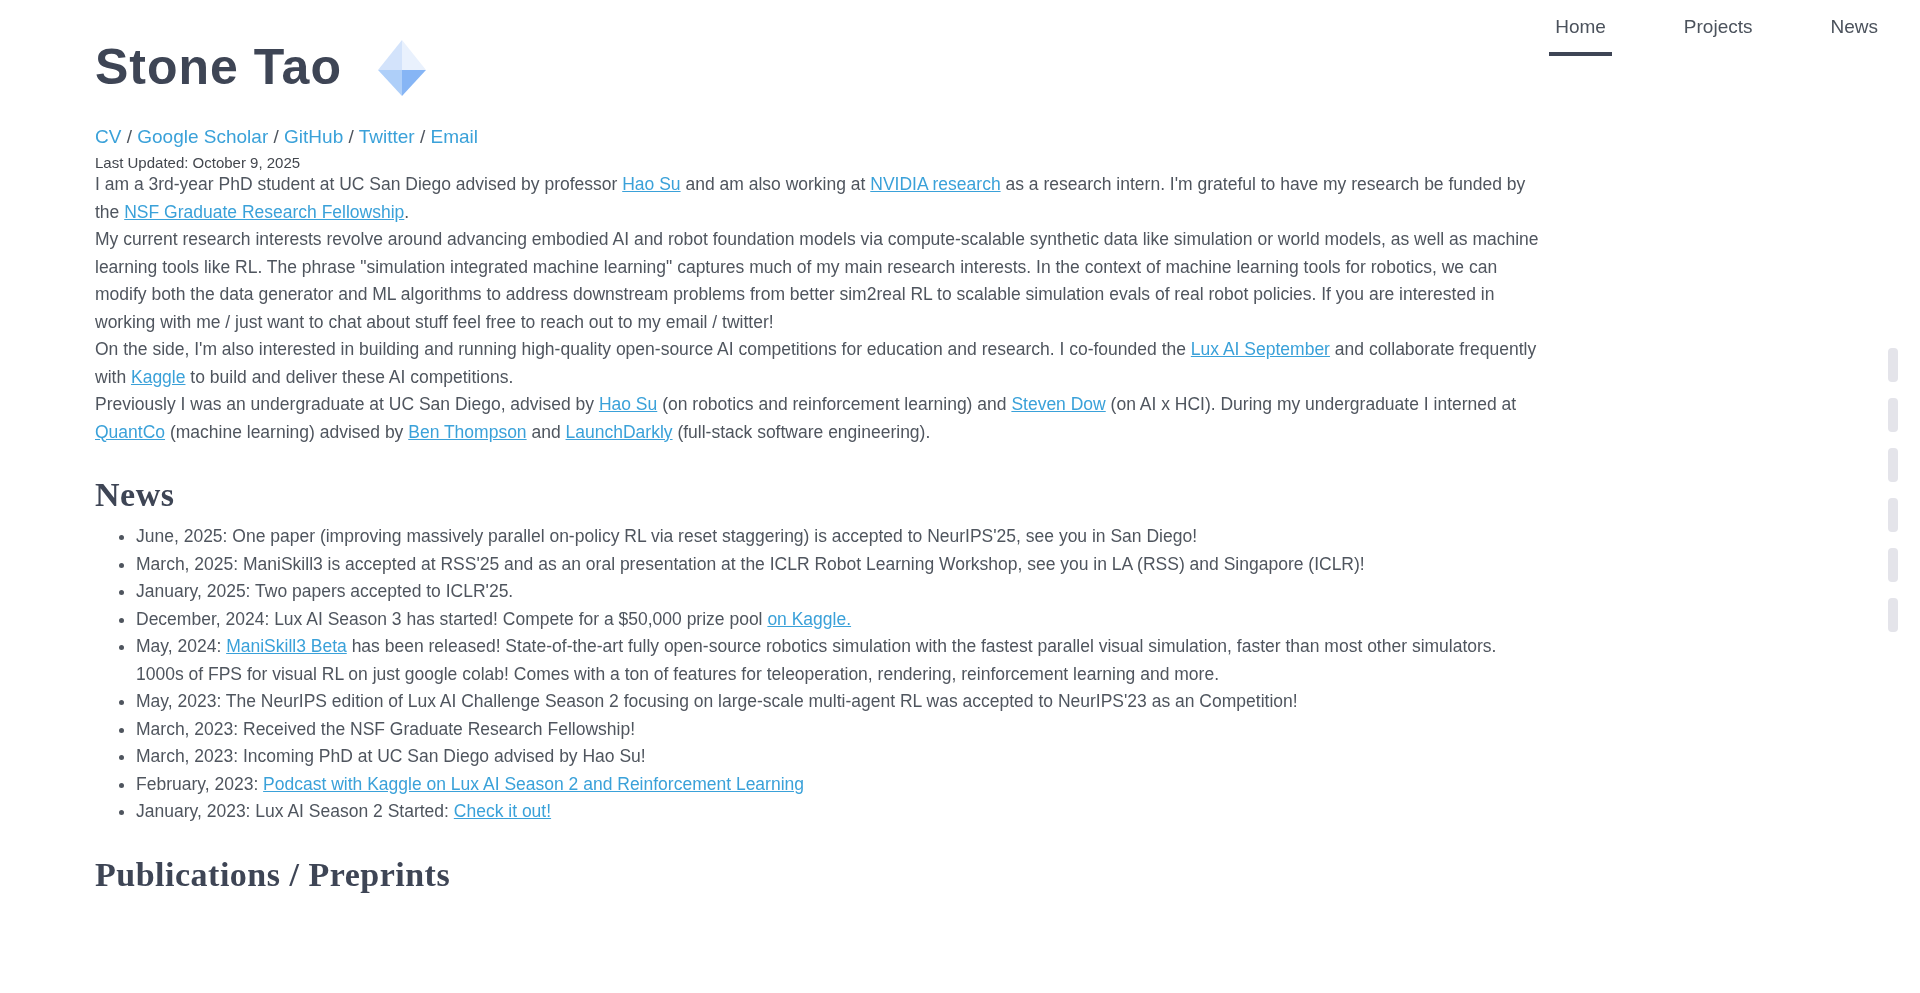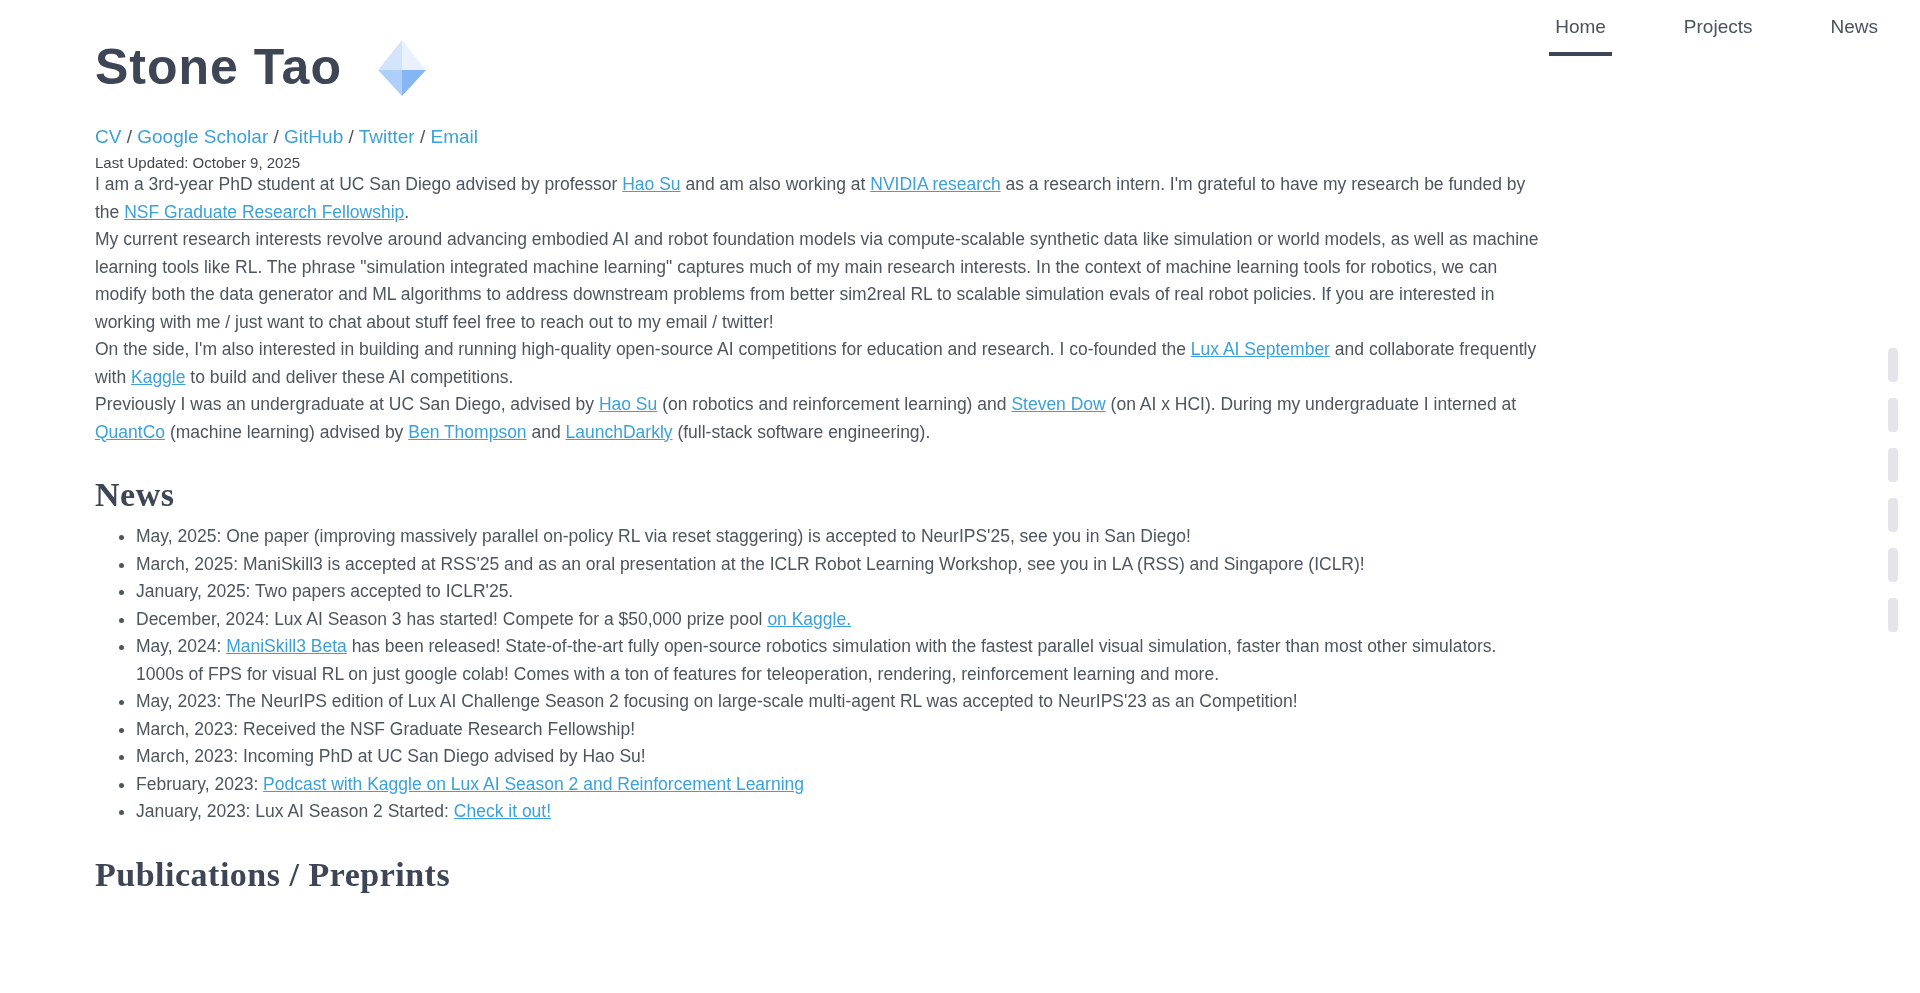--- a/index.html
+++ b/index.html
@@ -68,21 +68,21 @@
   <div class="intro" id="intro">
       <p>I am a 3rd-year PhD student at UC San Diego advised by professor <a class="ilink">Hao Su</a> and am also working at <a class="ilink">NVIDIA research</a> as a research intern. I'm grateful to have my research be funded by the <a class="ilink">NSF Graduate Research Fellowship</a>.</p>
       <p>My current research interests revolve around advancing embodied AI and robot foundation models via compute-scalable synthetic data like simulation or world models, as well as machine learning tools like RL. The phrase "simulation integrated machine learning" captures much of my main research interests. In the context of machine learning tools for robotics, we can modify both the data generator and ML algorithms to address downstream problems from better sim2real RL to scalable simulation evals of real robot policies. If you are interested in working with me / just want to chat about stuff feel free to reach out to my email / twitter!</p>
       <p>On the side, I'm also interested in building and running high-quality open-source AI competitions for education and research. I co-founded the <a class="ilink">Lux AI September</a> and collaborate frequently with <a class="ilink">Kaggle</a> to build and deliver these AI competitions.</p>
       <p>Previously I was an undergraduate at UC San Diego, advised by <a class="ilink">Hao Su</a> (on robotics and reinforcement learning) and <a class="ilink">Steven Dow</a> (on AI x HCI). During my undergraduate I interned at <a class="ilink">QuantCo</a> (machine learning) advised by <a class="ilink">Ben Thompson</a> and <a class="ilink">LaunchDarkly</a> (full-stack software engineering).</p>
     </div>
 
   <h2 class="section-heading">News</h2>
 
   <ul class="news-list" id="news-list">
-      <li>May, 2025: One paper (improving massively parallel on-policy RL via reset staggering) is accepted to NeurIPS'25, see you in San Diego!</li>
+      <li>June, 2025: One paper (improving massively parallel on-policy RL via reset staggering) is accepted to NeurIPS'25, see you in San Diego!</li>
       <li>March, 2025: ManiSkill3 is accepted at RSS'25 and as an oral presentation at the ICLR Robot Learning Workshop, see you in LA (RSS) and Singapore (ICLR)!</li>
       <li>January, 2025: Two papers accepted to ICLR'25.</li>
       <li>December, 2024: Lux AI Season 3 has started! Compete for a $50,000 prize pool <a class="ilink">on Kaggle.</a></li>
       <li>May, 2024: <a class="ilink">ManiSkill3 Beta</a> has been released! State-of-the-art fully open-source robotics simulation with the fastest parallel visual simulation, faster than most other simulators. 1000s of FPS for visual RL on just google colab! Comes with a ton of features for teleoperation, rendering, reinforcement learning and more.</li>
       <li>May, 2023: The NeurIPS edition of Lux AI Challenge Season 2 focusing on large-scale multi-agent RL was accepted to NeurIPS'23 as an Competition!</li>
       <li>March, 2023: Received the NSF Graduate Research Fellowship!</li>
       <li>March, 2023: Incoming PhD at UC San Diego advised by Hao Su!</li>
       <li>February, 2023: <a class="ilink">Podcast with Kaggle on Lux AI Season 2 and Reinforcement Learning</a></li>
       <li>January, 2023: Lux AI Season 2 Started: <a class="ilink">Check it out!</a></li>
     </ul>

